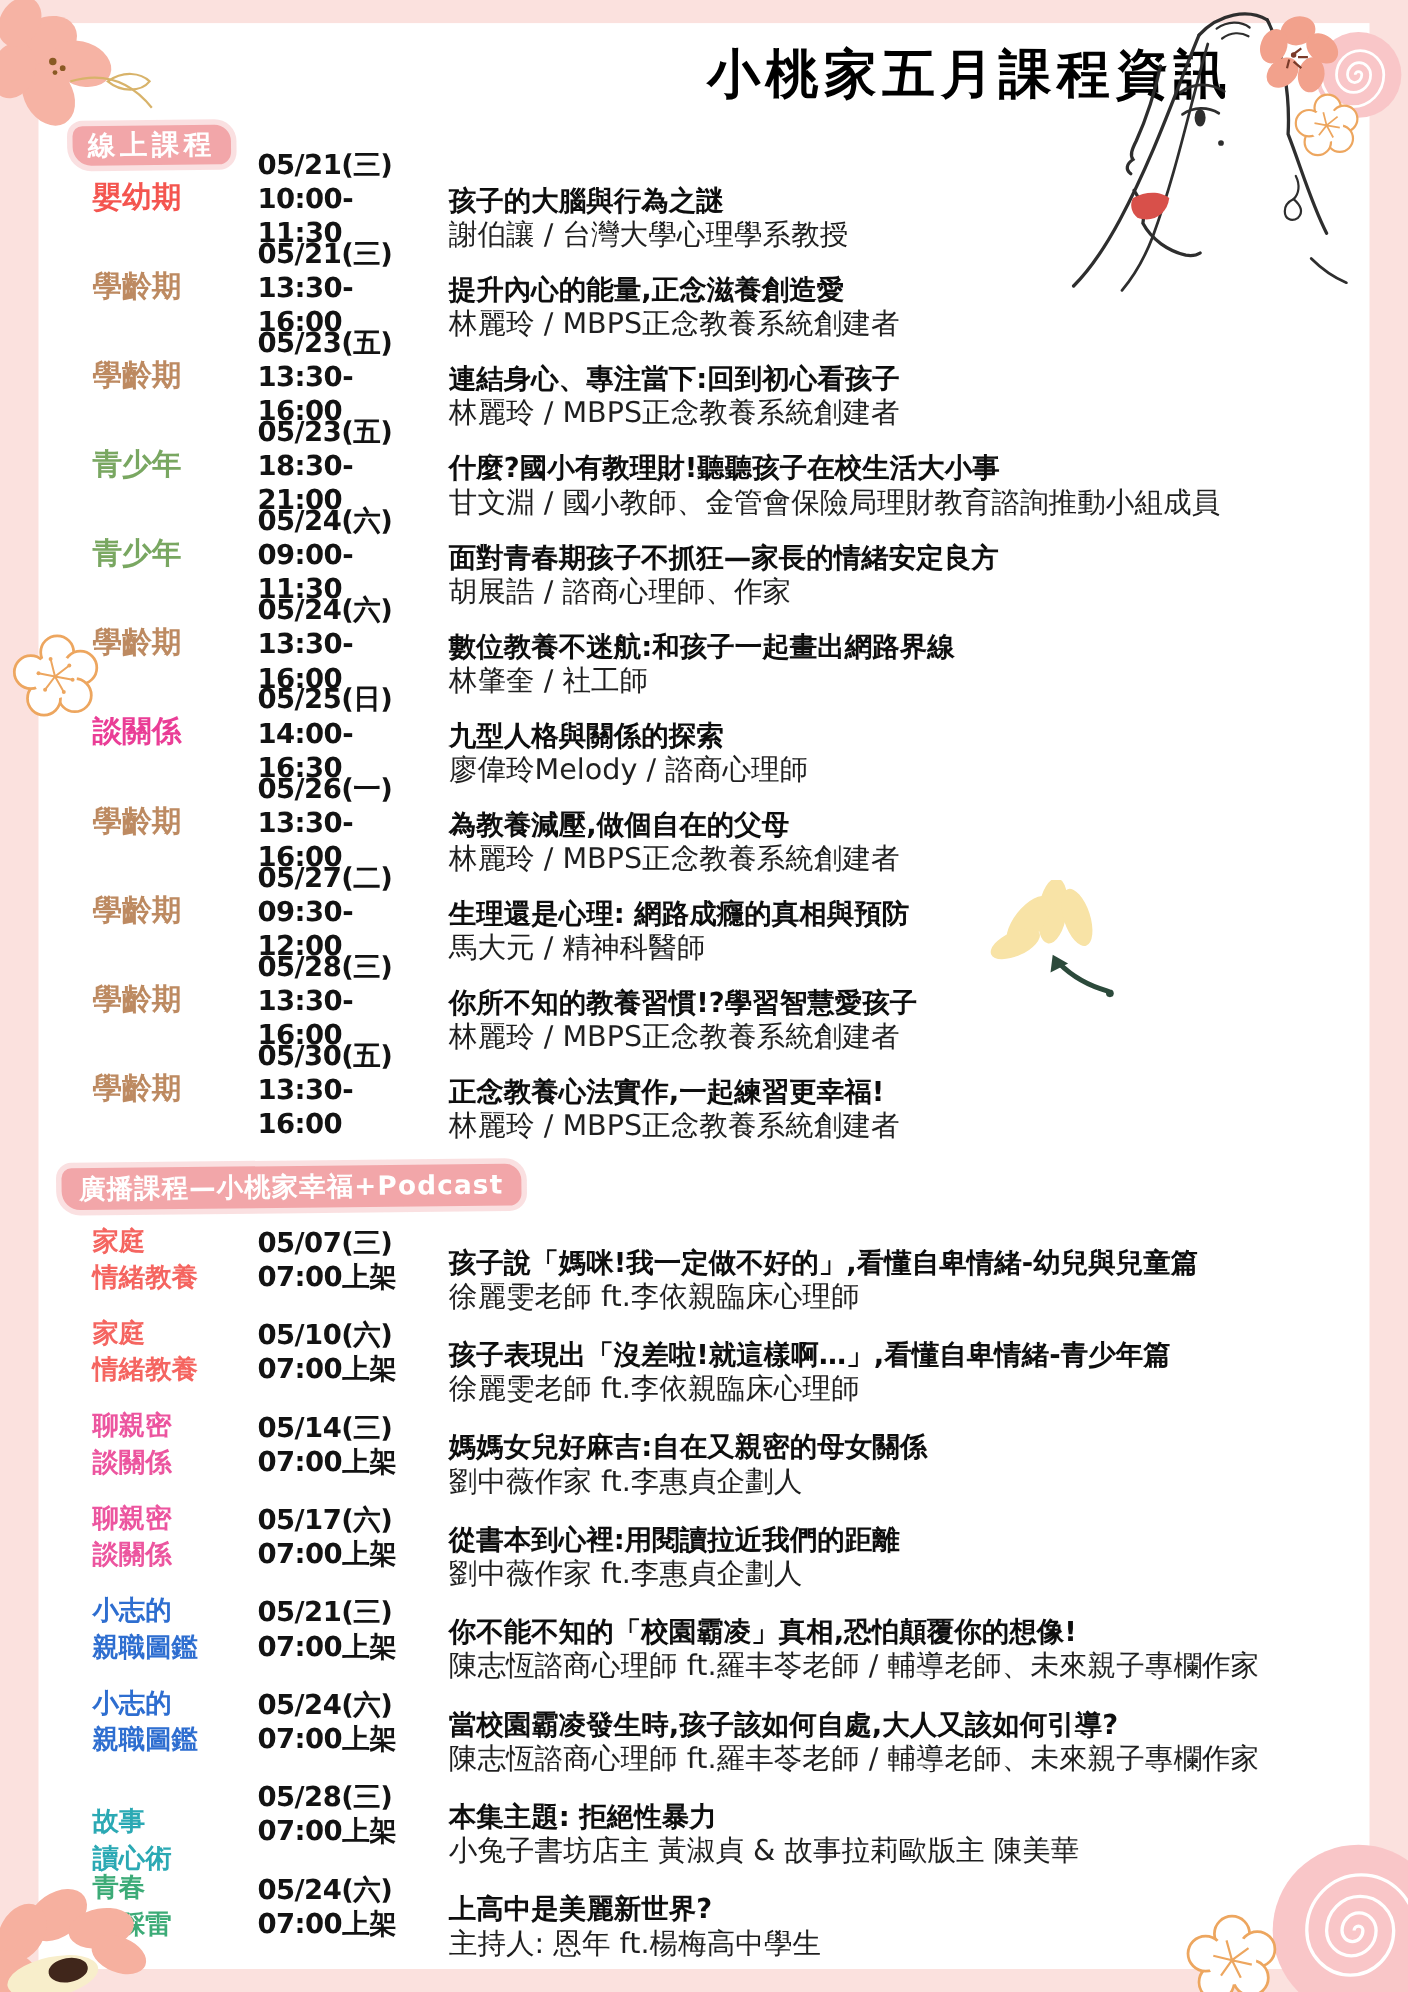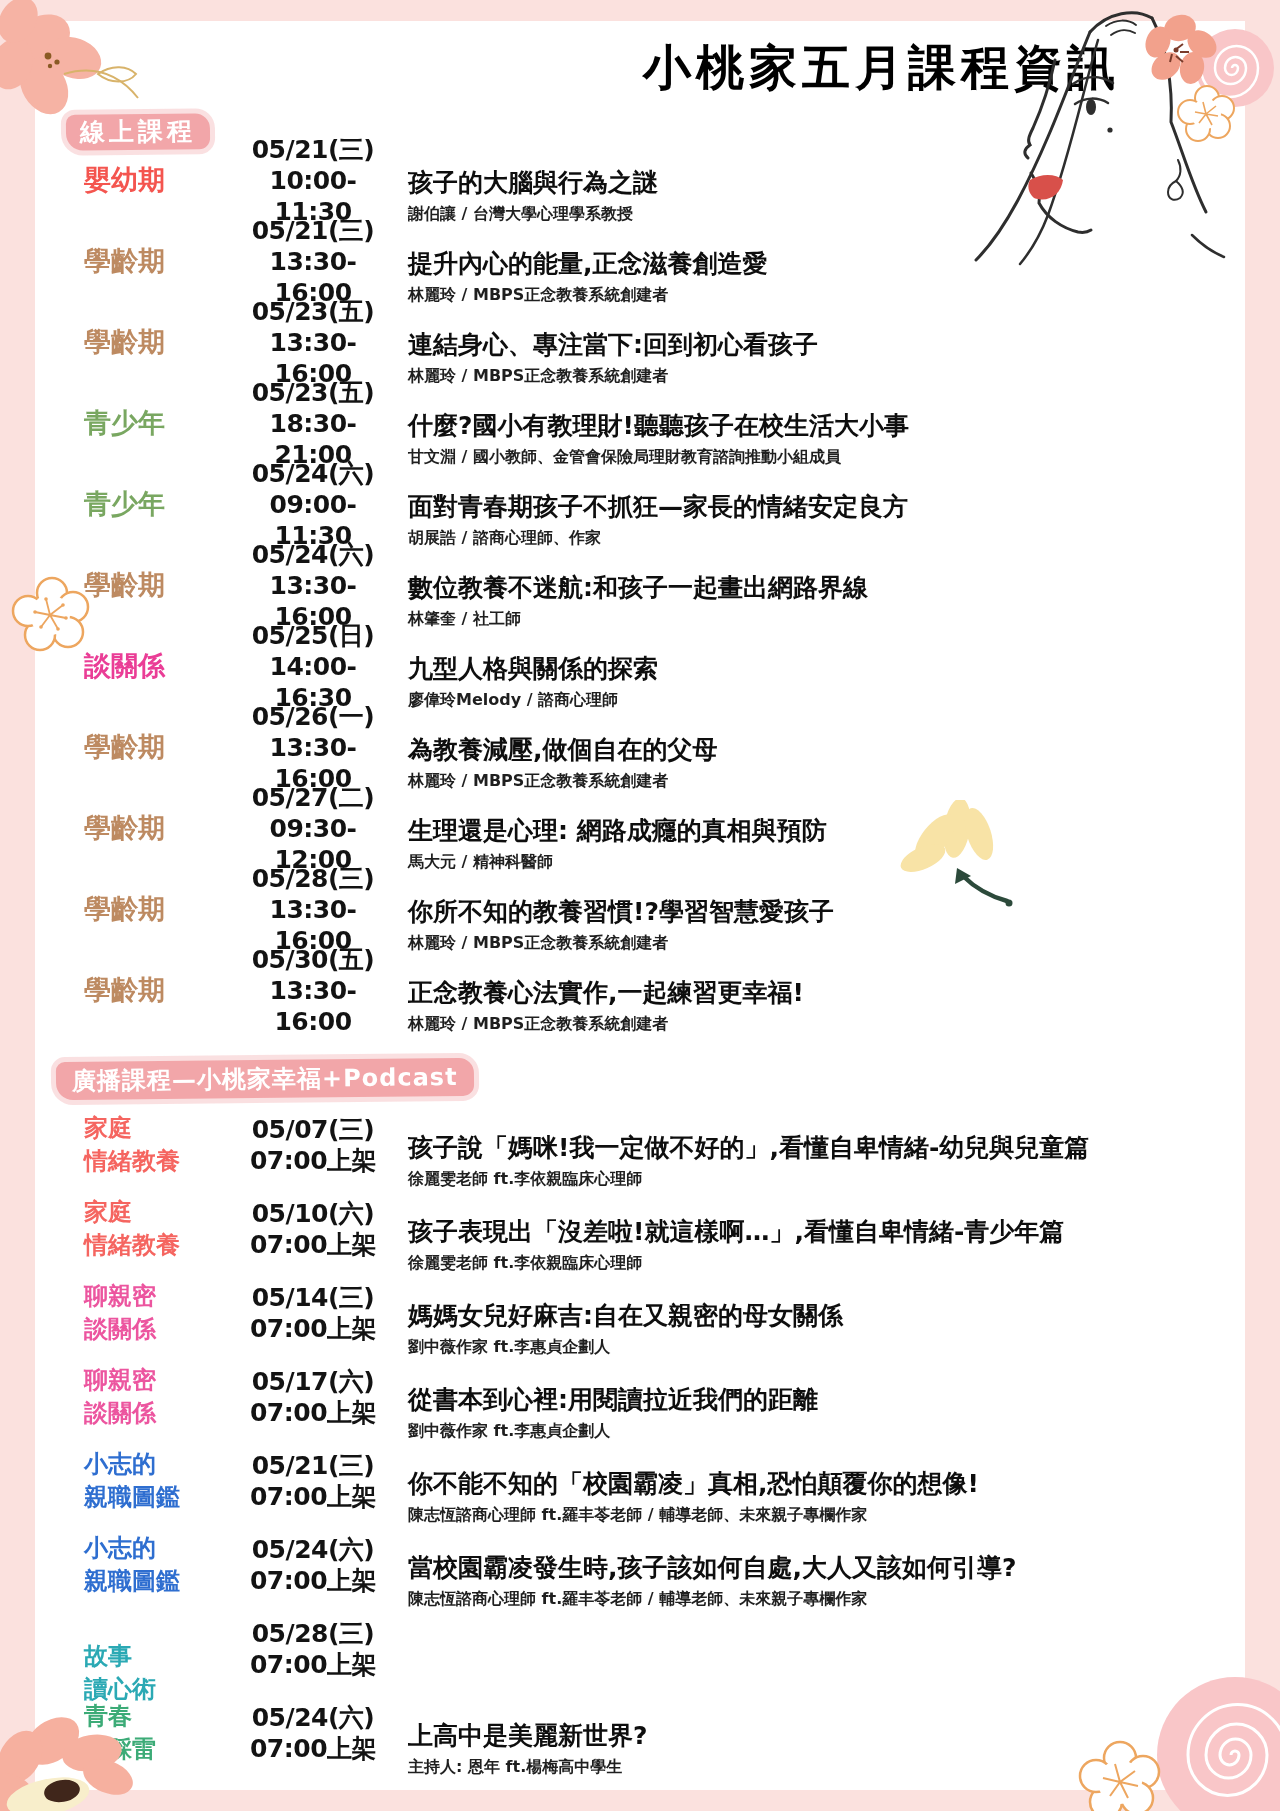--- a/index.html
+++ b/index.html
@@ -26,24 +26,24 @@
   .badge-online{left:66px;top:114px;width:144px;height:36px;line-height:36px;font-size:25px;letter-spacing:4px;}
   .badge-podcast{left:56px;top:1060px;padding:0 16px;height:38px;line-height:38px;font-size:24px;letter-spacing:1px;}
   .table{position:absolute;left:84px;right:36px;}
   .table-online{top:148px;}
   .table-podcast{top:1112px;}
   .row{display:flex;align-items:center;}
   .table-online .row{height:64px;margin-bottom:17px;}
   .table-podcast .row{height:66px;margin-bottom:18px;}
   .col-cat{width:150px;flex:0 0 150px;text-align:left;font-weight:800;font-size:27px;line-height:32px;}
   .table-podcast .col-cat{font-size:24px;line-height:33px;}
-  .col-dt{width:158px;flex:0 0 158px;text-align:center;color:#131313;font-weight:800;font-size:25px;line-height:31px;letter-spacing:-0.5px;}
+  .col-dt{width:158px;flex:0 0 158px;text-align:left;color:#131313;font-weight:800;font-size:25px;line-height:31px;letter-spacing:-0.5px;}
   .col-main{flex:1;padding-left:16px;overflow:visible;}
   .course-title{font-size:25px;font-weight:800;color:#0e0e0e;line-height:32px;white-space:nowrap;margin-top:36px;}
-  .course-speaker{font-size:16px;font-weight:700;color:#1f1f1f;line-height:30px;white-space:nowrap;}
+  .course-speaker{font-size:26px;font-weight:400;color:#1f1f1f;line-height:30px;white-space:nowrap;}
   .deco{position:absolute;pointer-events:none;}
 </style>
 </head>
 <body>
 
 <div class="panel"></div>
 
 <h1 class="title">小桃家五月課程資訊</h1>
 
 <div class="badge badge-online">線上課程</div>
@@ -280,20 +280,24 @@
     </div>
   </div>
     <div class="row">
     <div class="col-cat" style="color: rgb(43, 169, 180); margin-top: 47px;">
         <div>故事</div>
         <div>讀心術</div>
       </div>
     <div class="col-dt">
       <div>05/28(三)</div>
       <div>07:00上架</div>
+    </div>
+    <div class="col-main">
+      <div class="course-title">本集主題: 拒絕性暴力</div>
+      <div class="course-speaker">小兔子書坊店主 黃淑貞 &amp; 故事拉莉歐版主 陳美華</div>
     </div>
   </div>
     <div class="row">
     <div class="col-cat" style="color: rgb(60, 171, 119);">
         <div>青春</div>
         <div>不踩雷</div>
       </div>
     <div class="col-dt">
       <div>05/24(六)</div>
       <div>07:00上架</div>

